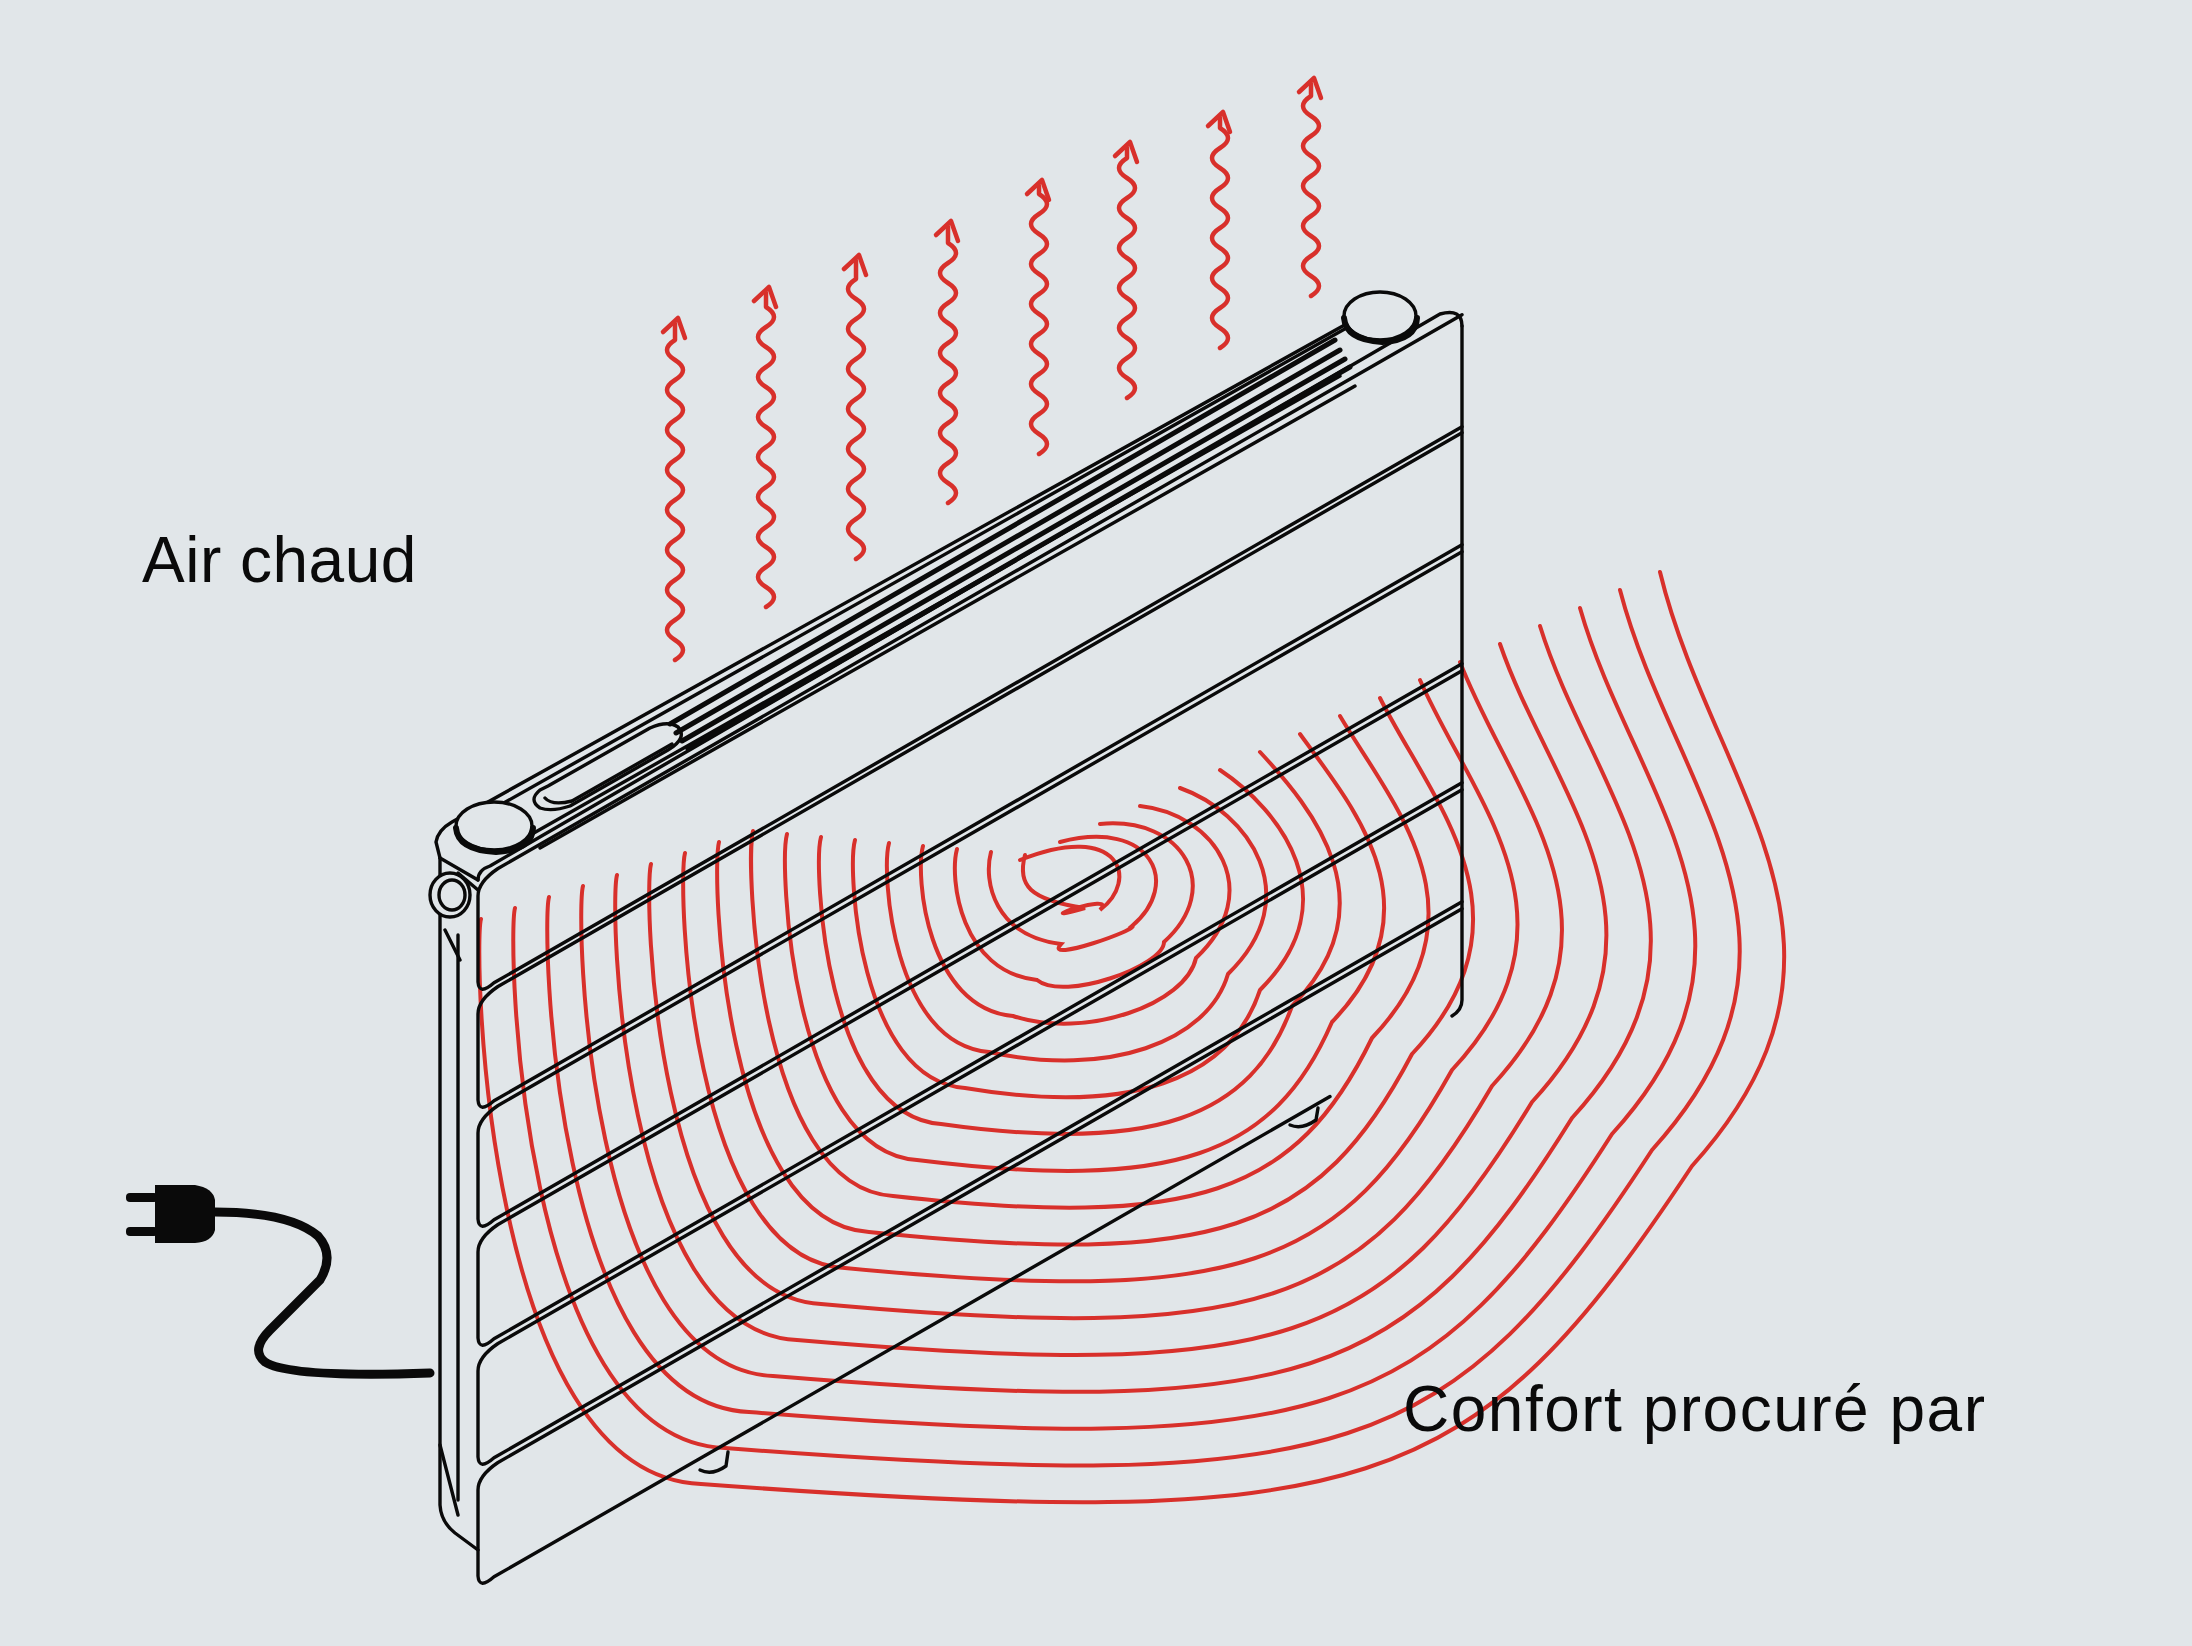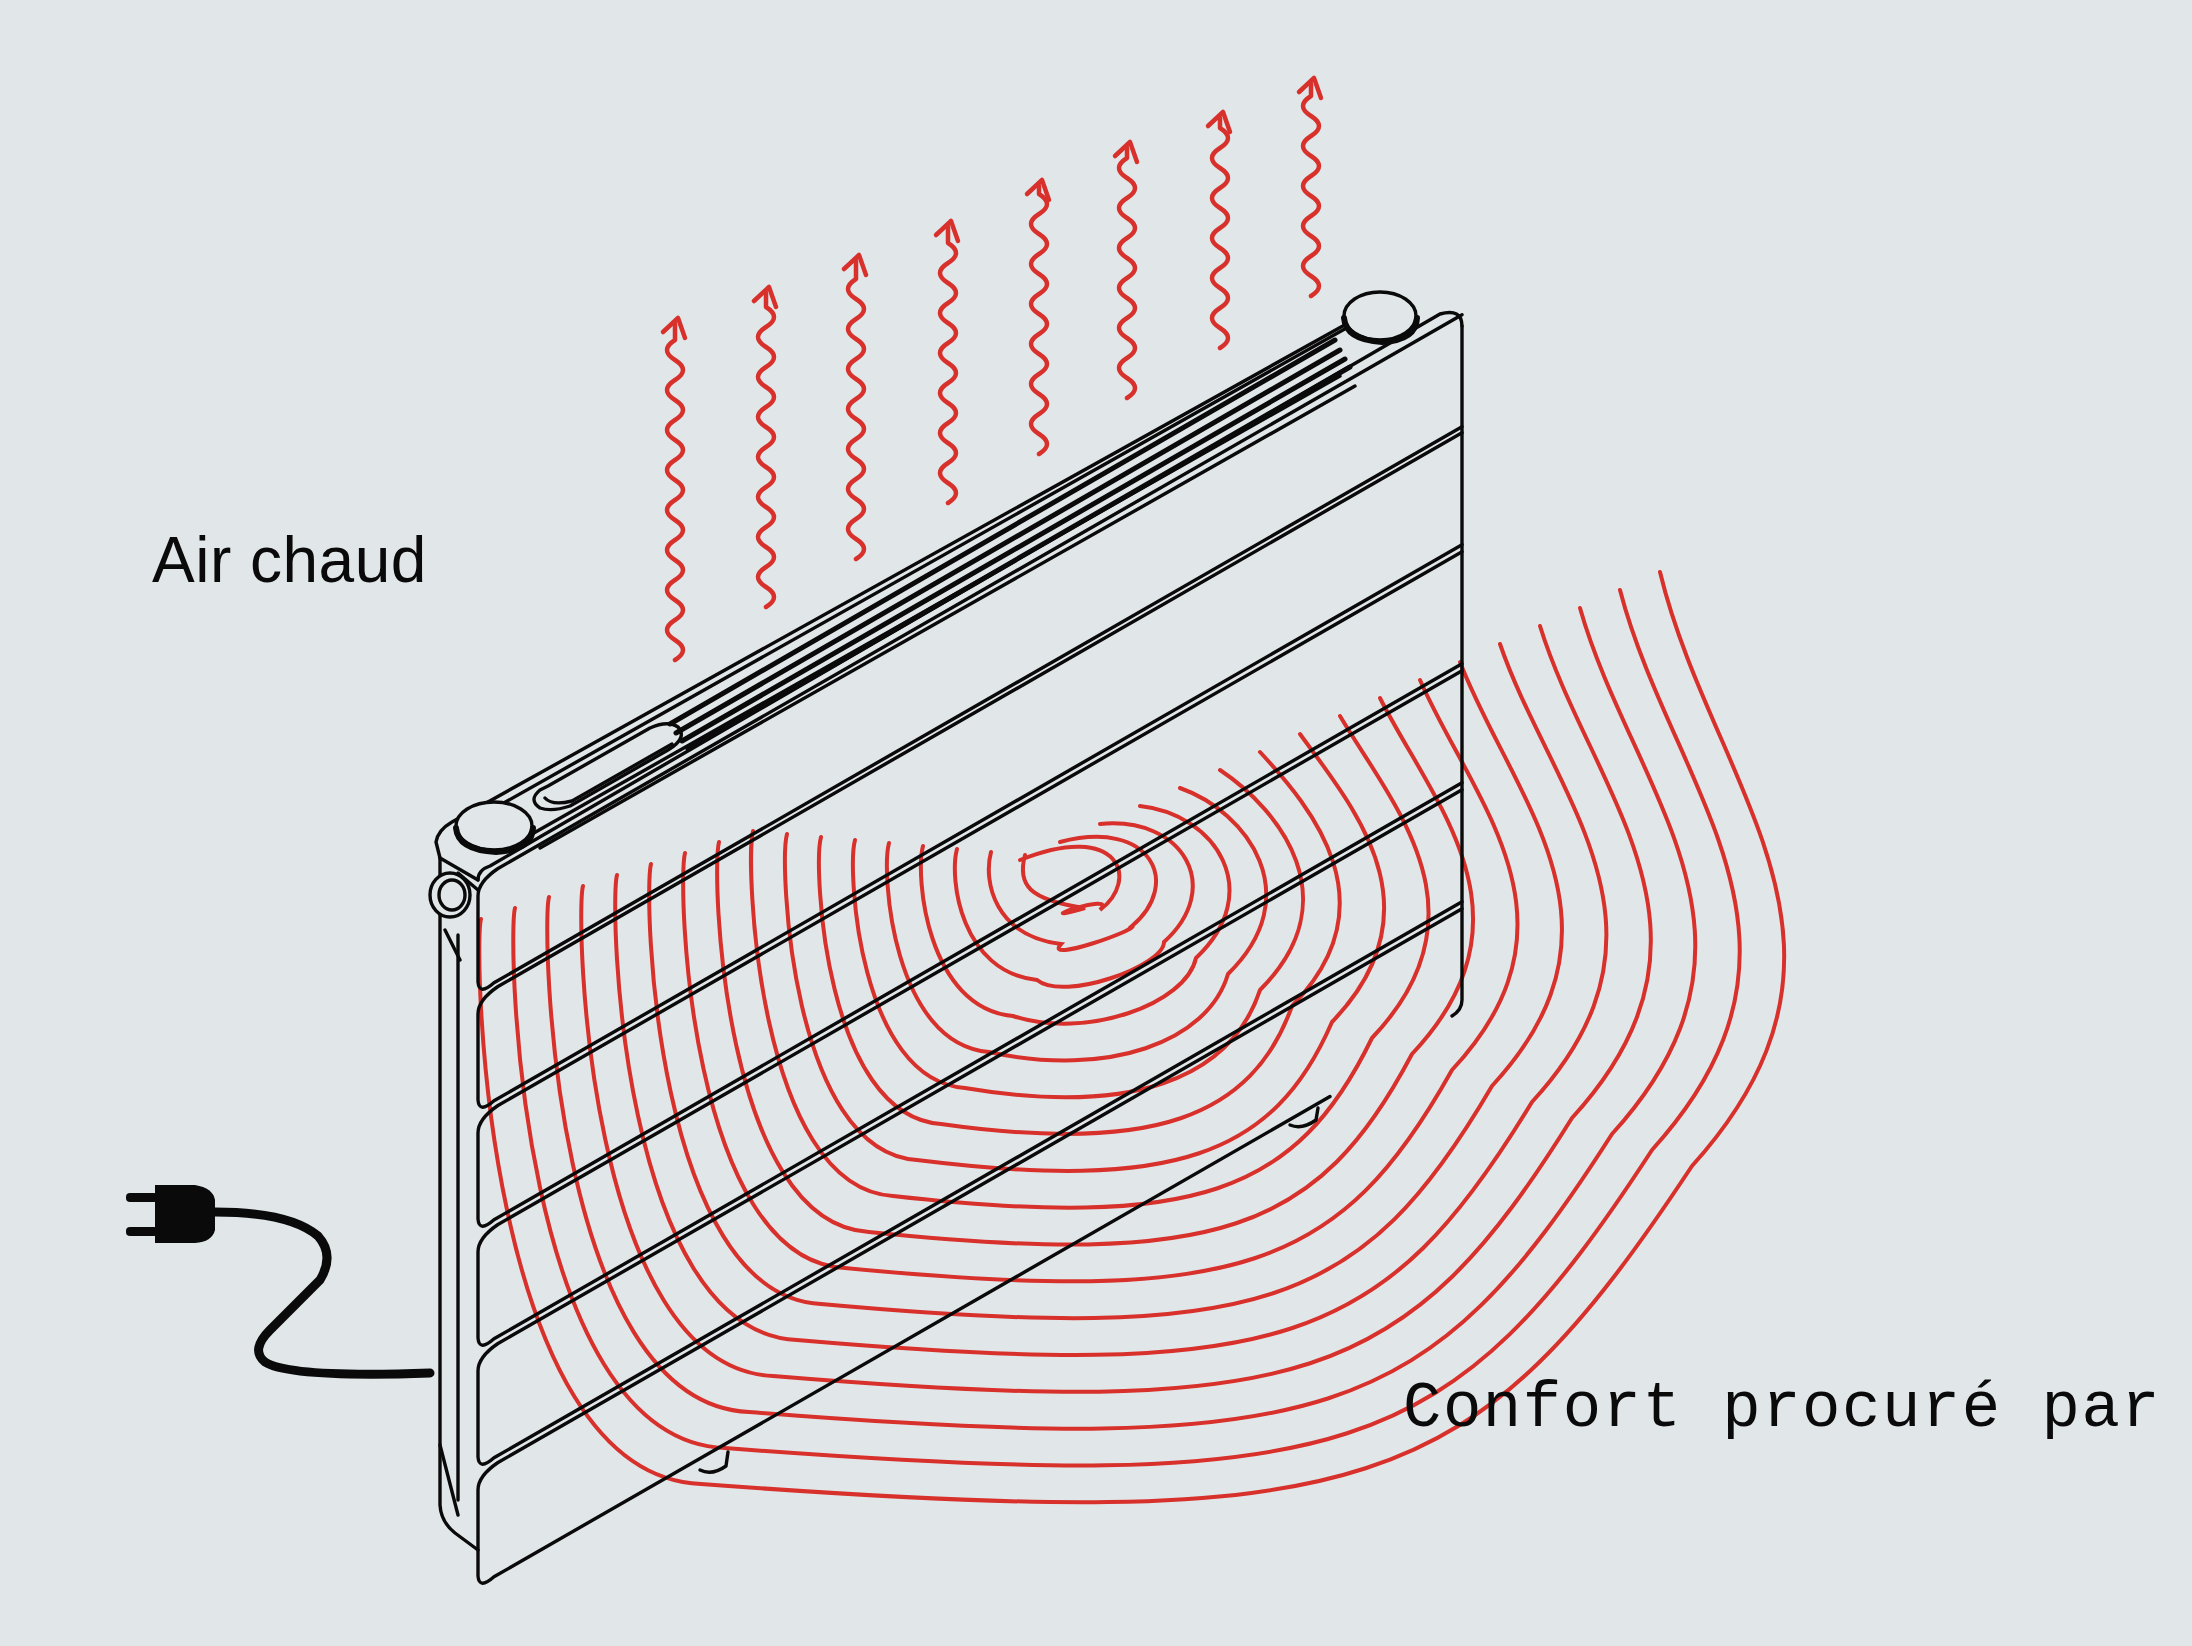--- a/index.html
+++ b/index.html
@@ -8,23 +8,23 @@
     background:#e1e6e9;
     position:relative;
     font-family:"Liberation Sans", "DejaVu Sans", sans-serif;
   }
   #art { position:absolute; left:0; top:0; width:2192px; height:1646px; }
   .label {
     position:absolute; color:#0a0a0a; font-weight:400;
     font-family:"Liberation Sans", "DejaVu Sans", sans-serif;
     line-height:1.0; white-space:nowrap;
   }
-  #label-air { left:152px; top:528px; font-size:64px; letter-spacing:0.5px;text-align:right; }
+  #label-air { left:142px; top:528px; font-size:64px; letter-spacing:0.5px;text-align:right; }
   #label-radiant { left:1403px; top:1370px; font-size:64px; letter-spacing:1.5px; line-height:78px; }
-  #label-radiant span { display:block;font-family:Liberation Mono, monospace; }
+  #label-radiant span { display:block; }
 </style>
 </head>
 <body>
 
 <svg id="art" viewBox="0 0 2192 1646" xmlns="http://www.w3.org/2000/svg">
 
   <g fill="none" stroke="#d8302b" stroke-width="4" stroke-linecap="round" id="contours">
       <path d="M 1025 855
     C 1017 885, 1029 900, 1085 908
     C 1020 926, 1120 890, 1100 910

